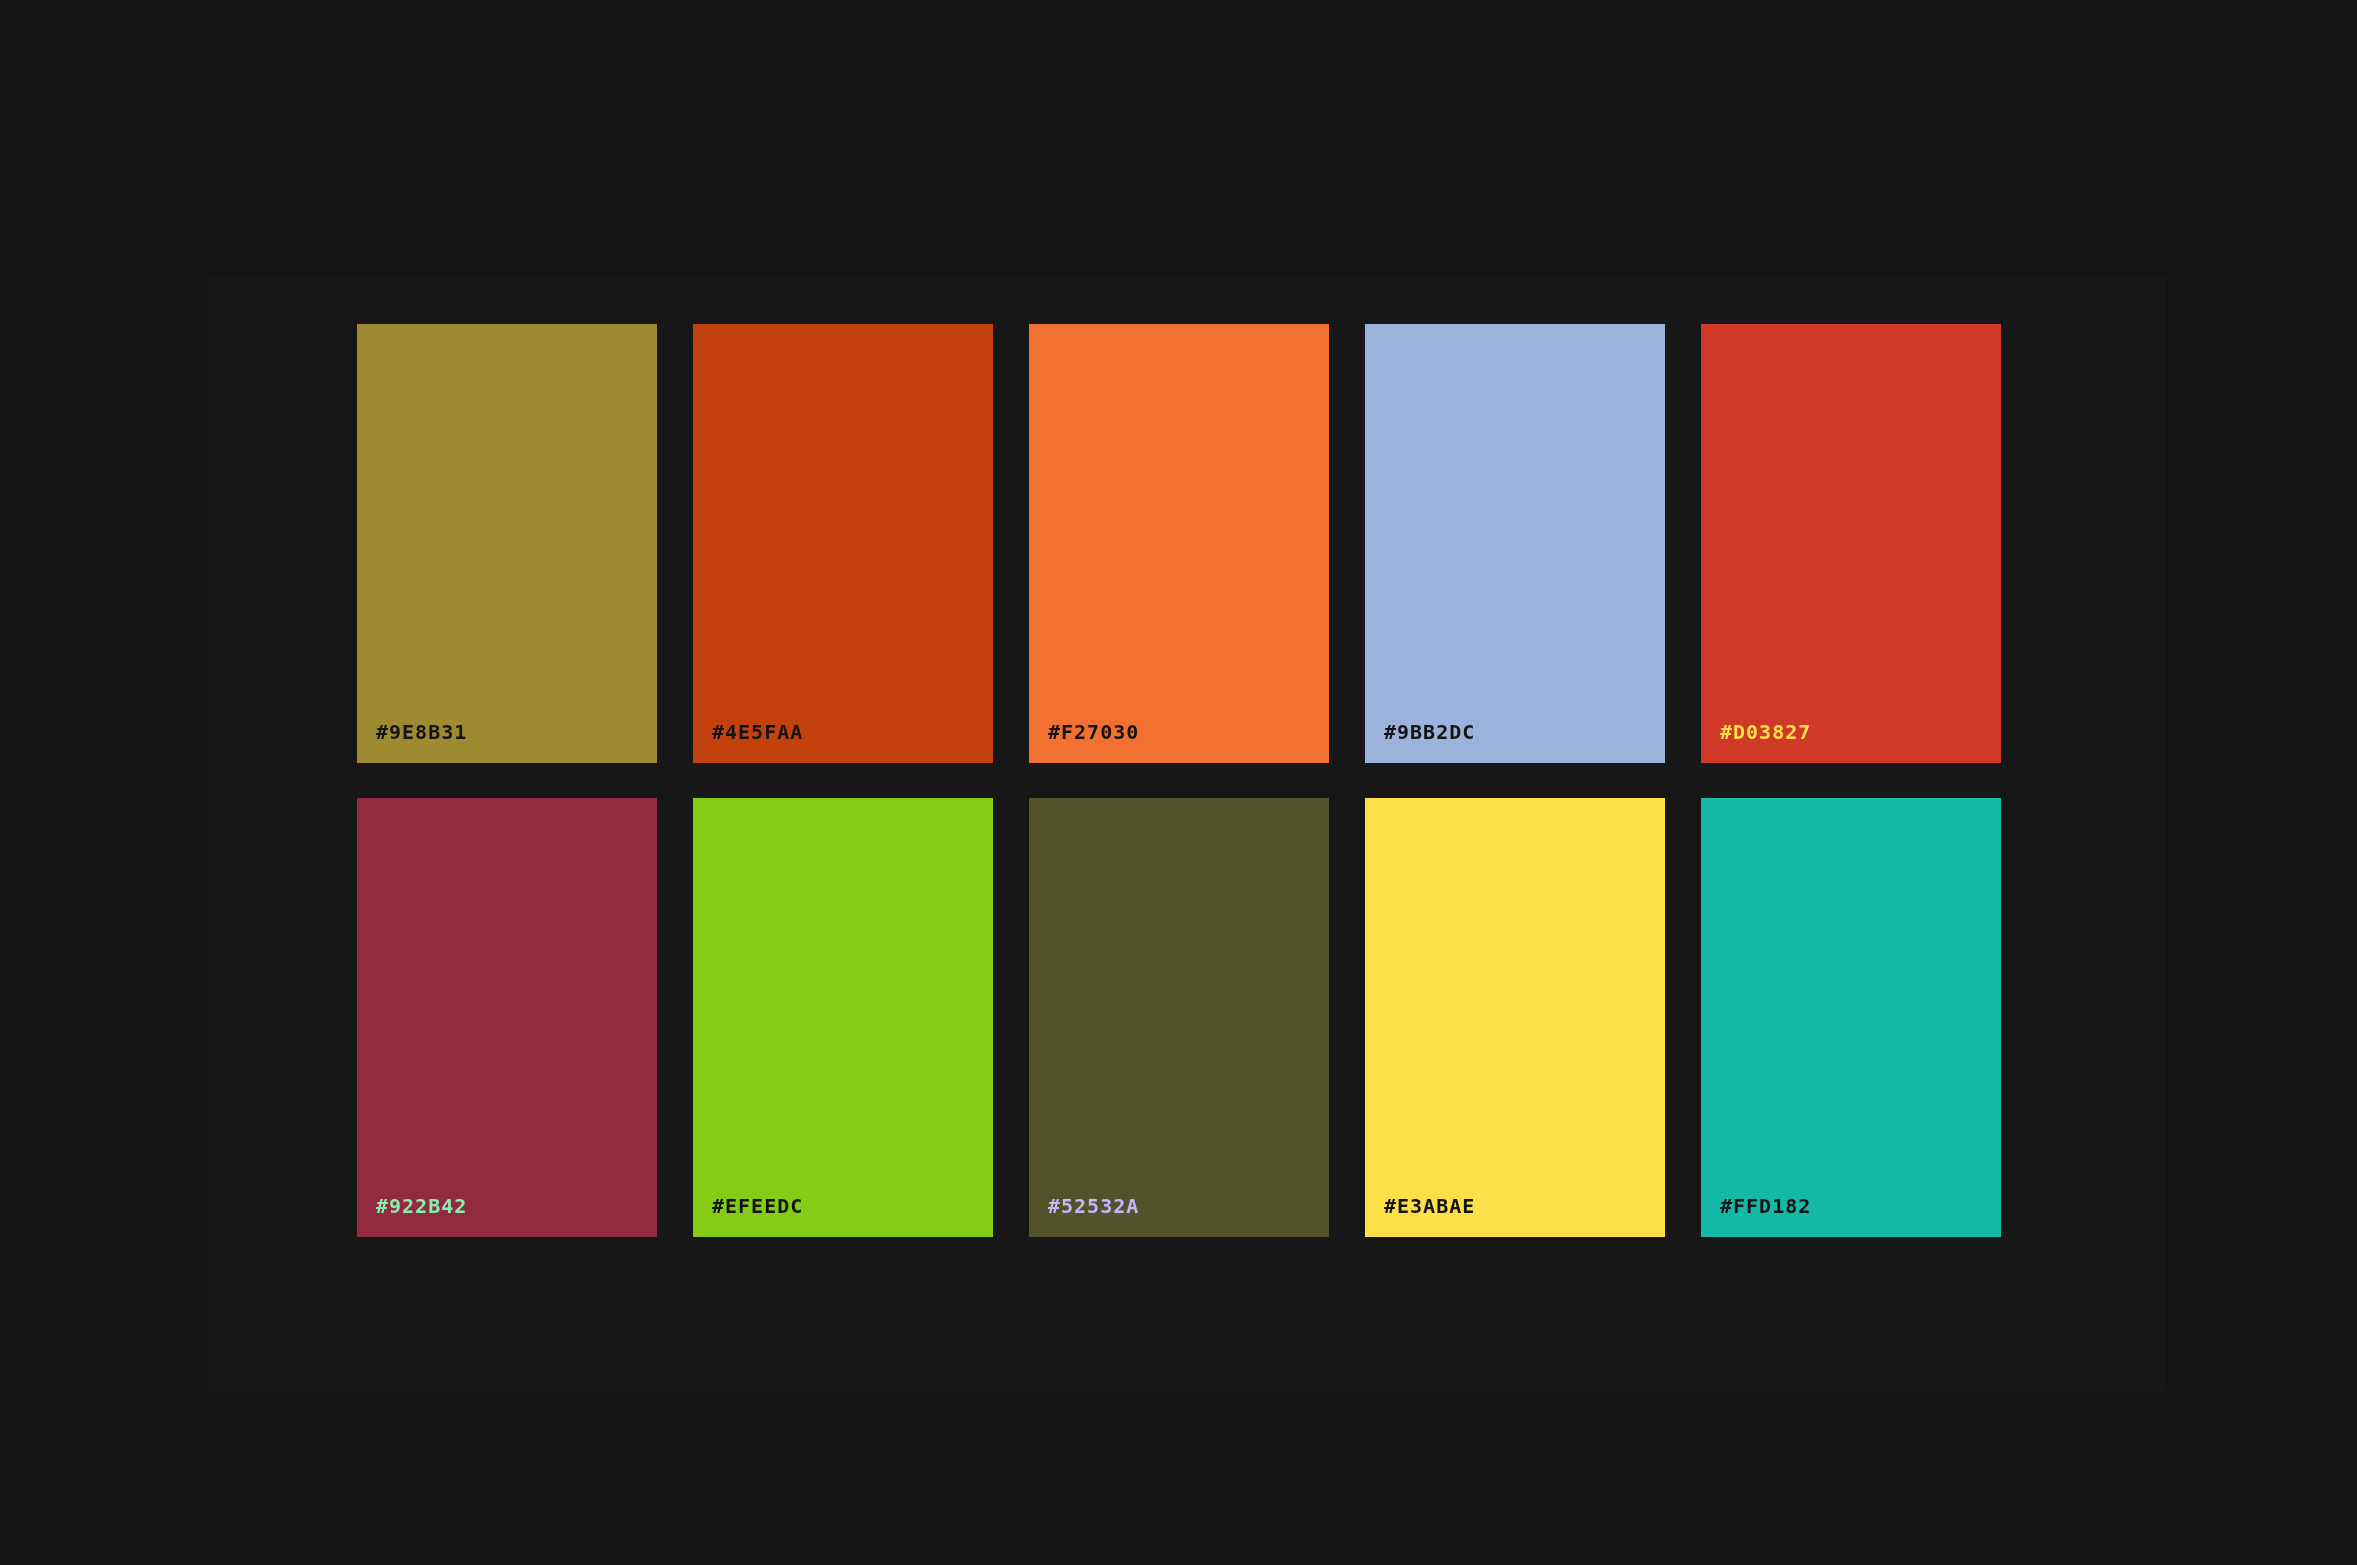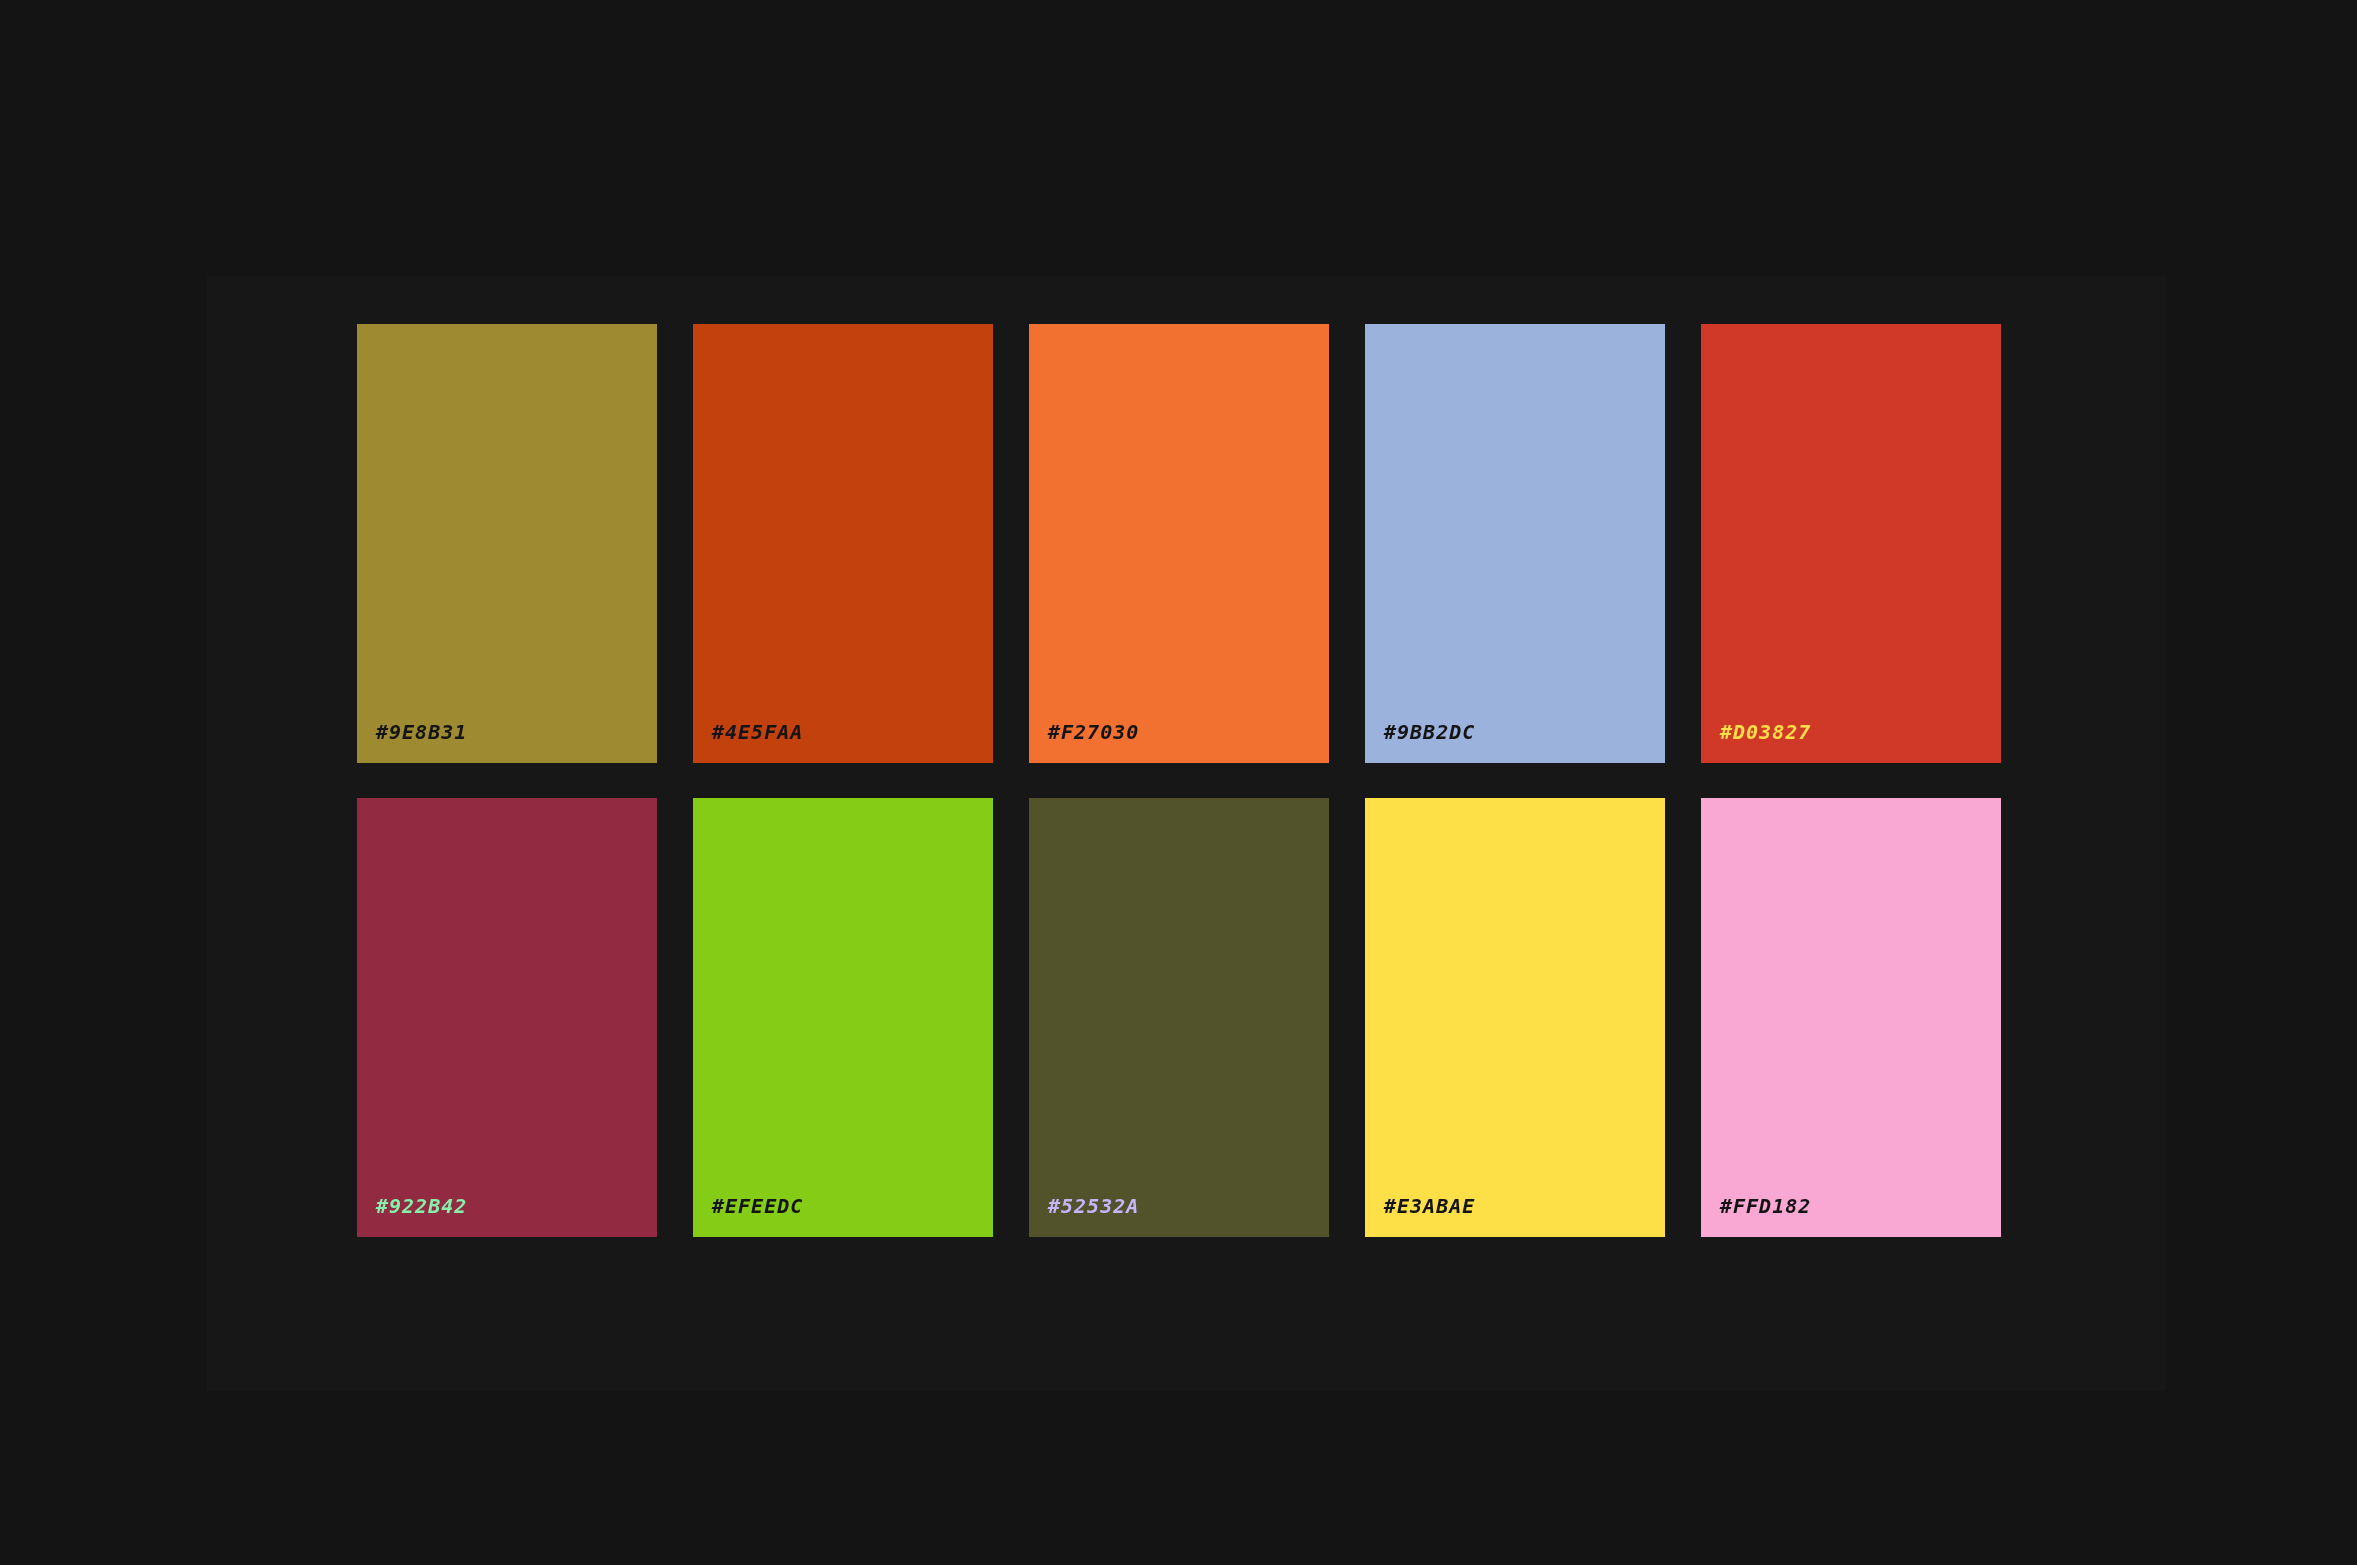--- a/index.html
+++ b/index.html
@@ -27,21 +27,20 @@
     background: #171717;
     pointer-events: none;
   }
 
   .palette-stage {
     position: absolute;
     left: 357px;
     top: 324px;
     width: 1643px;
     height: 798px;
-    font-style: italic;
   }
 
   .palette-grid {
     display: grid;
     grid-template-columns: repeat(5, 300px);
     grid-template-rows: repeat(2, 439px);
     column-gap: 36px;
     row-gap: 35px;
   }
 
@@ -96,18 +95,18 @@
       </div>
       <div class="swatch" style="background: #84cc16;">
         <span class="swatch-label" style="color: rgb(20, 20, 20);">#EFEEDC</span>
       </div>
       <div class="swatch" style="background: rgb(82, 83, 42);">
         <span class="swatch-label" style="color: #c4b5fd;">#52532A</span>
       </div>
       <div class="swatch" style="background: #fde047;">
         <span class="swatch-label" style="color: rgb(20, 20, 20);">#E3ABAE</span>
       </div>
-      <div class="swatch" style="background: #f9a8d4;">
+      <div class="swatch" style="background: #14b8a6;">
         <span class="swatch-label" style="color: rgb(20, 20, 20);">#FFD182</span>
       </div>
     </div>
 </main>
 
 
 </body></html>

